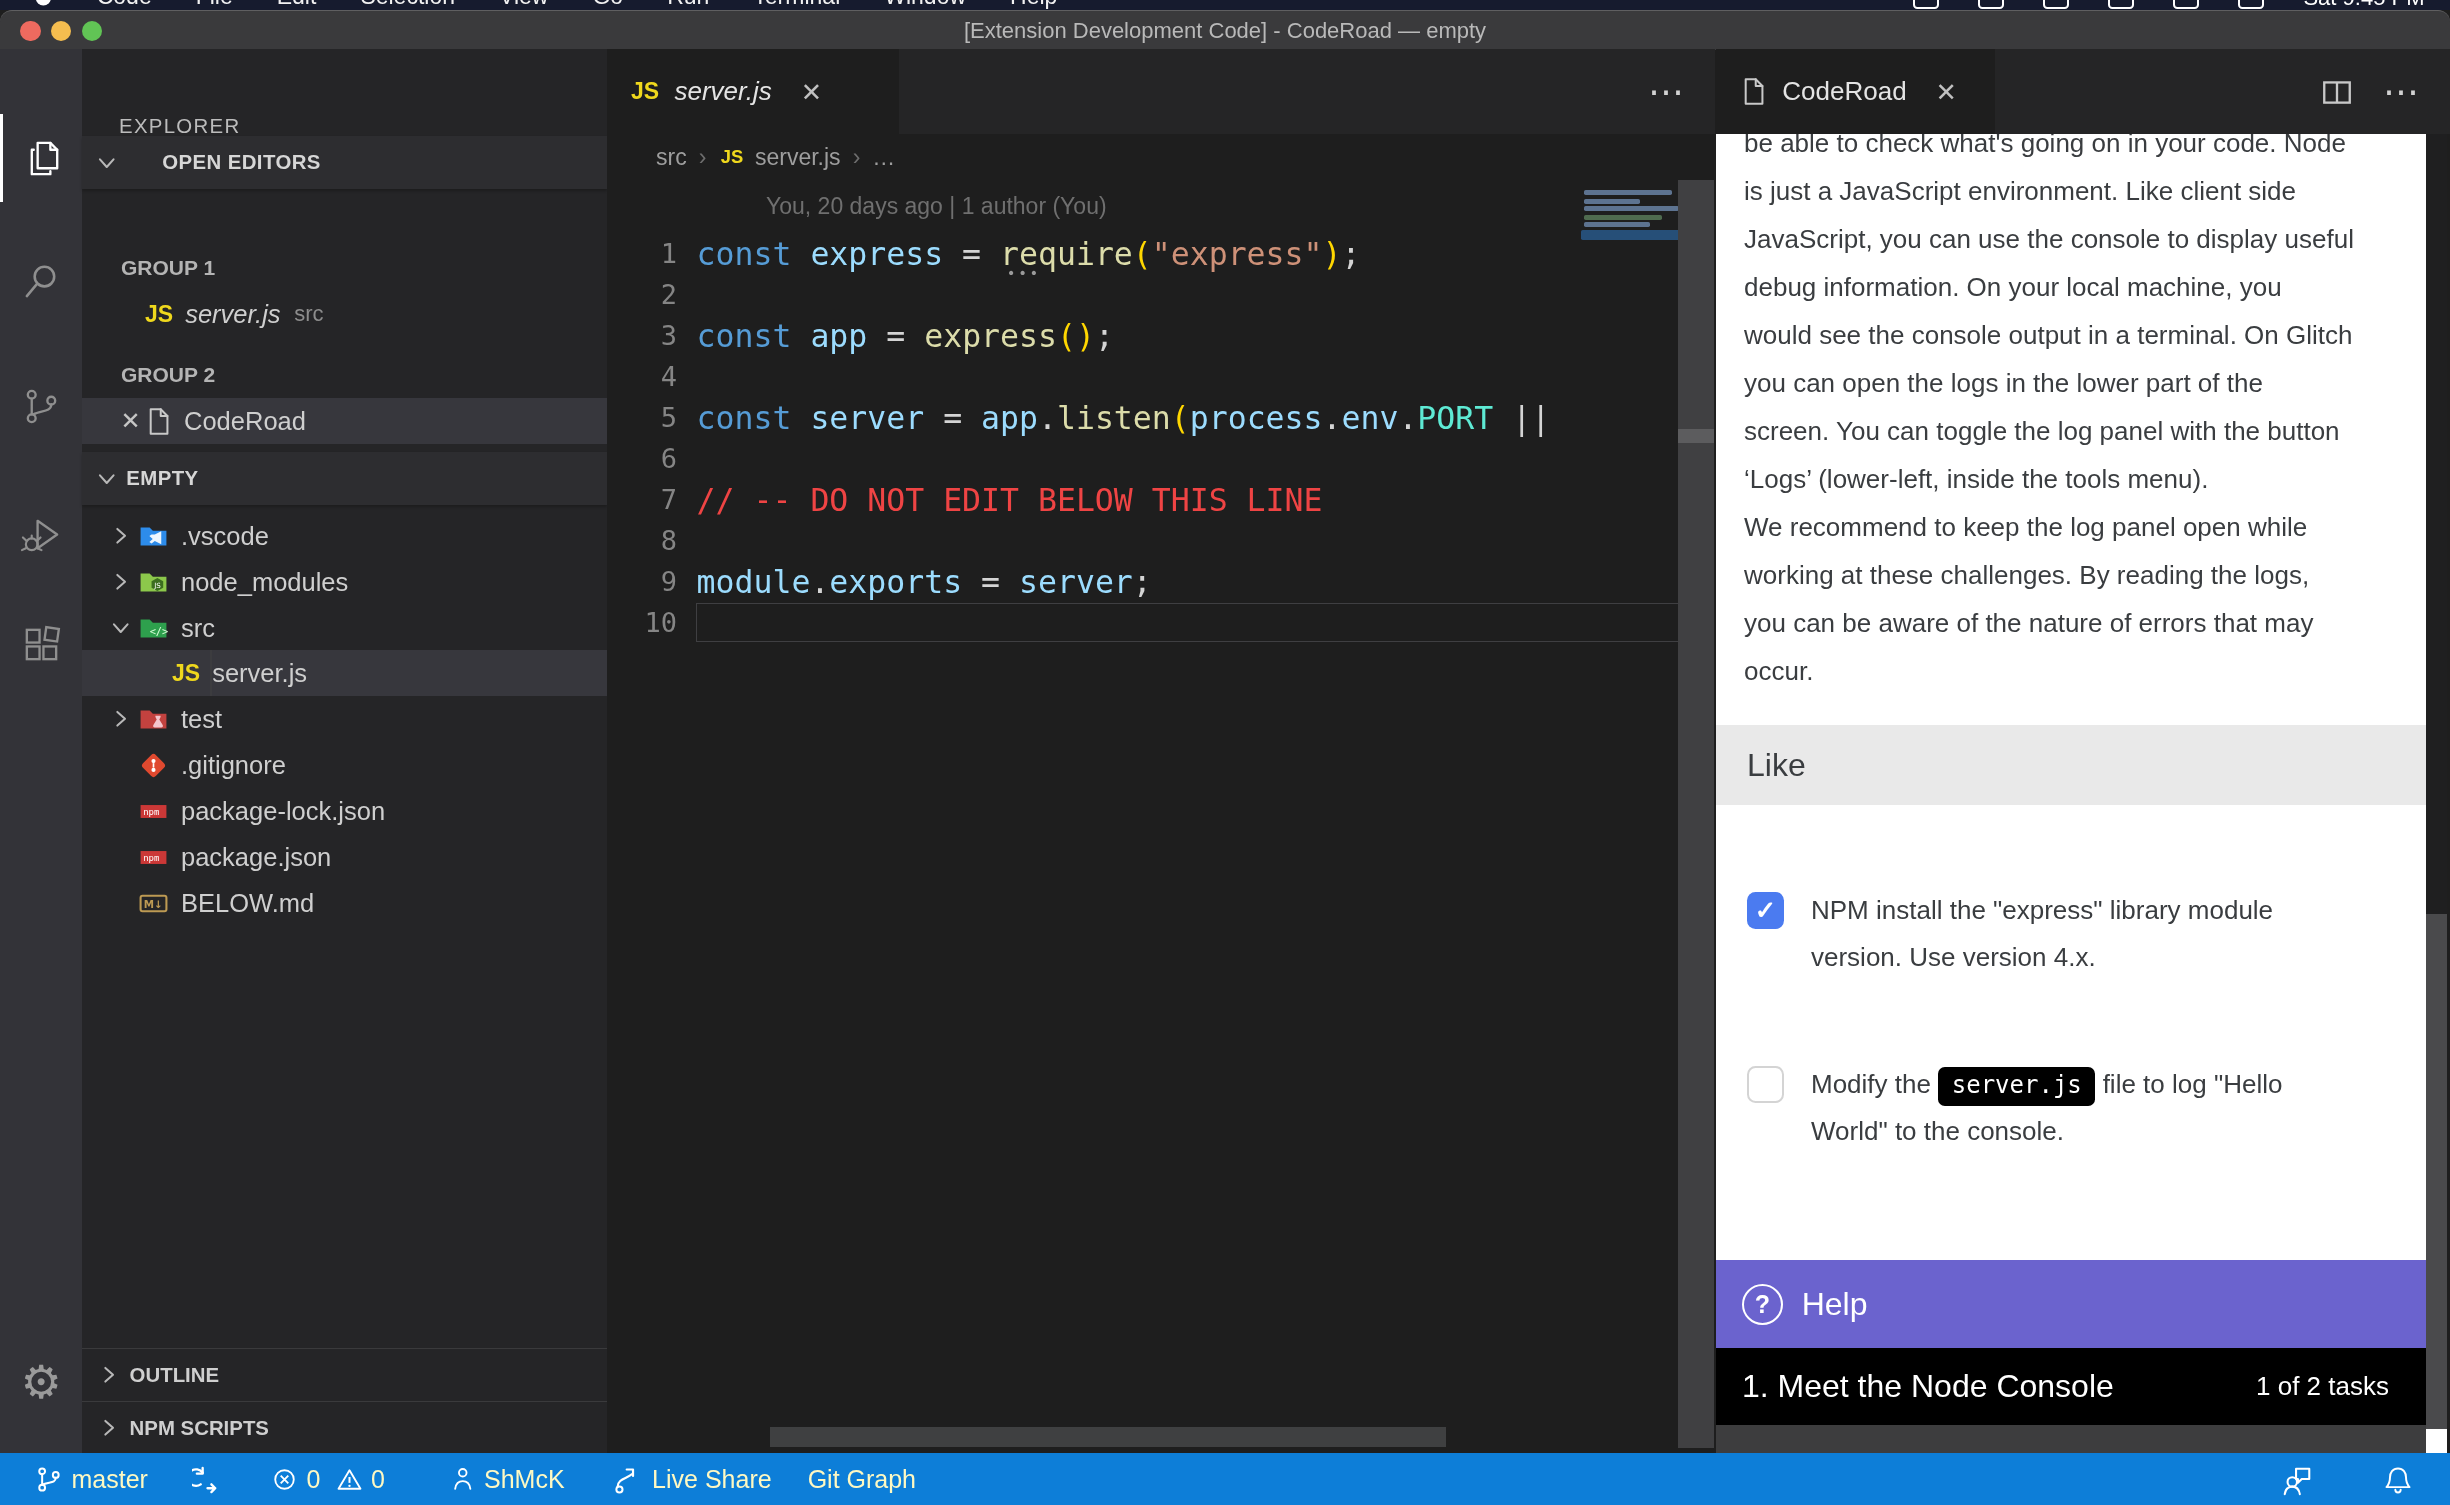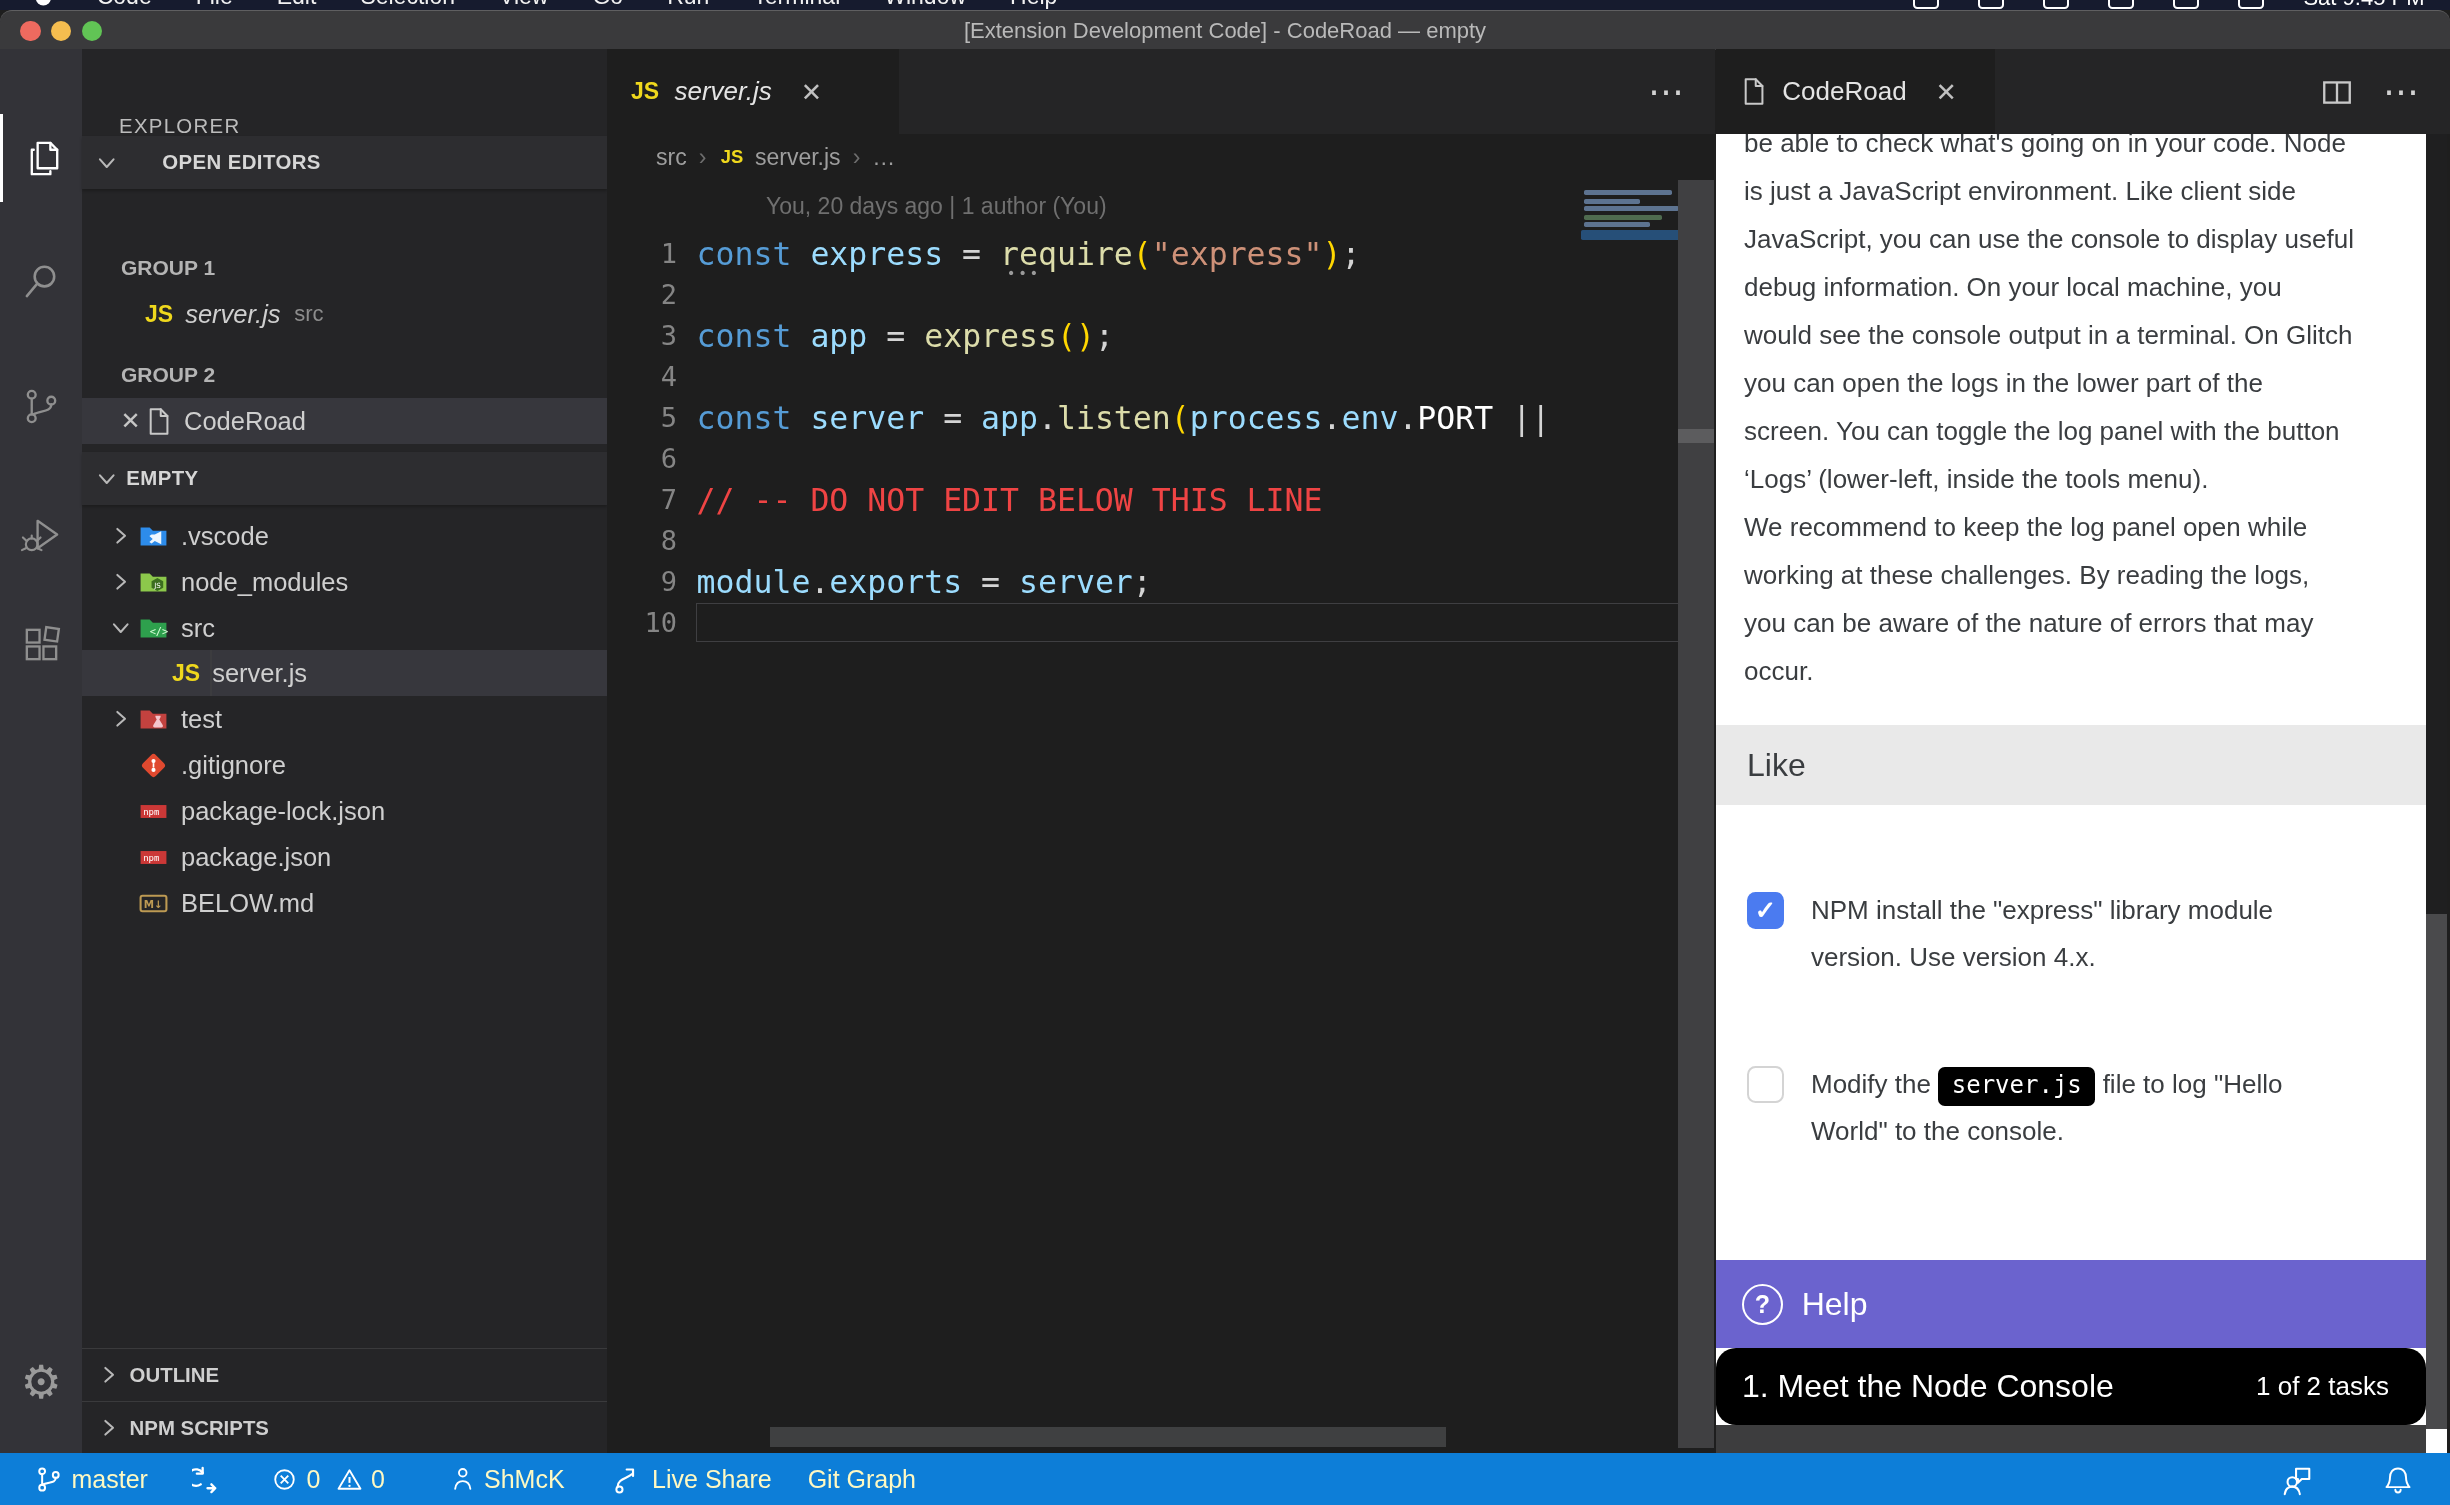--- a/index.html
+++ b/index.html
@@ -48,21 +48,21 @@
        color:#d2d2d2;font-size:36px;}
   #breadcrumb{position:absolute;left:607px;top:134px;width:1108px;height:46px;background:#1e1e1e;
        display:flex;align-items:center;font-size:23px;color:#9e9e9e;padding-left:49px;box-sizing:border-box;}
   #breadcrumb .bsep{margin:0 12px;color:#6d6d6d;}
   #editor{position:absolute;left:607px;top:180px;width:1108px;height:1268px;background:#1e1e1e;overflow:hidden;}
   #blame{height:53px;line-height:53px;padding-left:159px;font-size:23px;color:#6f6f6f;}
   .cl{display:flex;height:41px;align-items:center;position:relative;}
   .ln{width:70px;text-align:right;color:#858585;font-family:"DejaVu Sans Mono",monospace;font-size:27px;flex:none;}
   .ct{margin-left:19.6px;font-family:"DejaVu Sans Mono",monospace;font-size:31.5px;white-space:pre;}
   .tk-kw{color:#569CD6}.tk-var{color:#9CDCFE}.tk-fn{color:#DCDCAA}.tk-str{color:#CE9178}
-  .tk-bry{color:#FFD700}.tk-pun{color:#D4D4D4}.tk-cmt{color:#ef4444}.tk-cst{color:#ffffff}
+  .tk-bry{color:#FFD700}.tk-pun{color:#D4D4D4}.tk-cmt{color:#ef4444}.tk-cst{color:#5eead4}
   .dots{position:relative;}
   .dots::after{content:"•••";position:absolute;left:6.8px;top:29px;font-size:14.5px;color:#9a9a9a;letter-spacing:2.6px;}
   .curline{position:absolute;left:89px;top:0.9px;width:1012px;height:37px;border:1.7px solid #3f3f42;}
   #minimap{position:absolute;left:974px;top:10.2px;width:100px;}
   .mmbar{position:absolute;left:3.4px;height:5.1px;border-radius:1.7px;}
   #hscroll{position:absolute;left:163px;top:1247px;width:676px;height:20.4px;background:#3f4041;}
   
   #sash{position:absolute;left:1678px;top:180px;width:36px;height:1268px;background:#404042;}
   #sash-thumb{position:absolute;left:0;top:249px;width:36px;height:13.6px;background:#5c5c5e;}
   
@@ -77,21 +77,21 @@
   .cb.on{background:#4b7bf0;color:#fff;text-align:center;line-height:37px;font-size:25.5px;font-weight:bold;}
   .cb.off{background:#fff;border:2.6px solid #d4d4d4;box-sizing:border-box;}
   .ttext{margin-left:27px;font-size:26px;line-height:47px;}
   .chip{display:inline-block;background:#000;color:#fff;font-family:"DejaVu Sans Mono",monospace;font-size:24px;
        padding:1.7px 13.6px 5.1px;border-radius:6.8px;line-height:32px;}
   #helpbar{position:absolute;left:0;top:1126px;width:710px;height:88px;background:#6b63ce;display:flex;align-items:center;color:#fff;}
   #helpbar .qicon{width:37px;height:37px;border:2.6px solid #fff;border-radius:50%;margin-left:26px;
        text-align:center;line-height:37px;font-size:25px;font-weight:bold;}
   #helpbar .hlab{margin-left:18.7px;font-size:32px;}
   #wv-footer{position:absolute;left:0;top:1214px;width:710px;height:77px;background:#000;color:#fff;
-       display:flex;align-items:center;border-radius:20px;}
+       display:flex;align-items:center;}
   #wv-footer .ftitle{margin-left:26px;font-size:32px;}
   #wv-footer .fprog{position:absolute;right:37px;font-size:26px;}
   #wv-strip{position:absolute;left:0;top:1291px;width:710px;height:28px;background:#3d3d3e;}
   #wv-scroll{position:absolute;left:2426px;top:134px;width:21px;height:1319px;background:#1f1f20;}
   #wv-thumb{position:absolute;left:0;top:780px;width:21px;height:515px;background:#4a4a4c;}
   #wv-cap{position:absolute;left:0;top:1295px;width:21px;height:24px;background:#fff;}
   
   #statusbar{position:absolute;left:0;top:1453px;width:2450px;height:53px;background:#0d7ed8;color:#fef9c3;
        display:flex;align-items:center;font-size:25px;}
   .sitem{display:flex;align-items:center;gap:8.5px;white-space:nowrap;}

